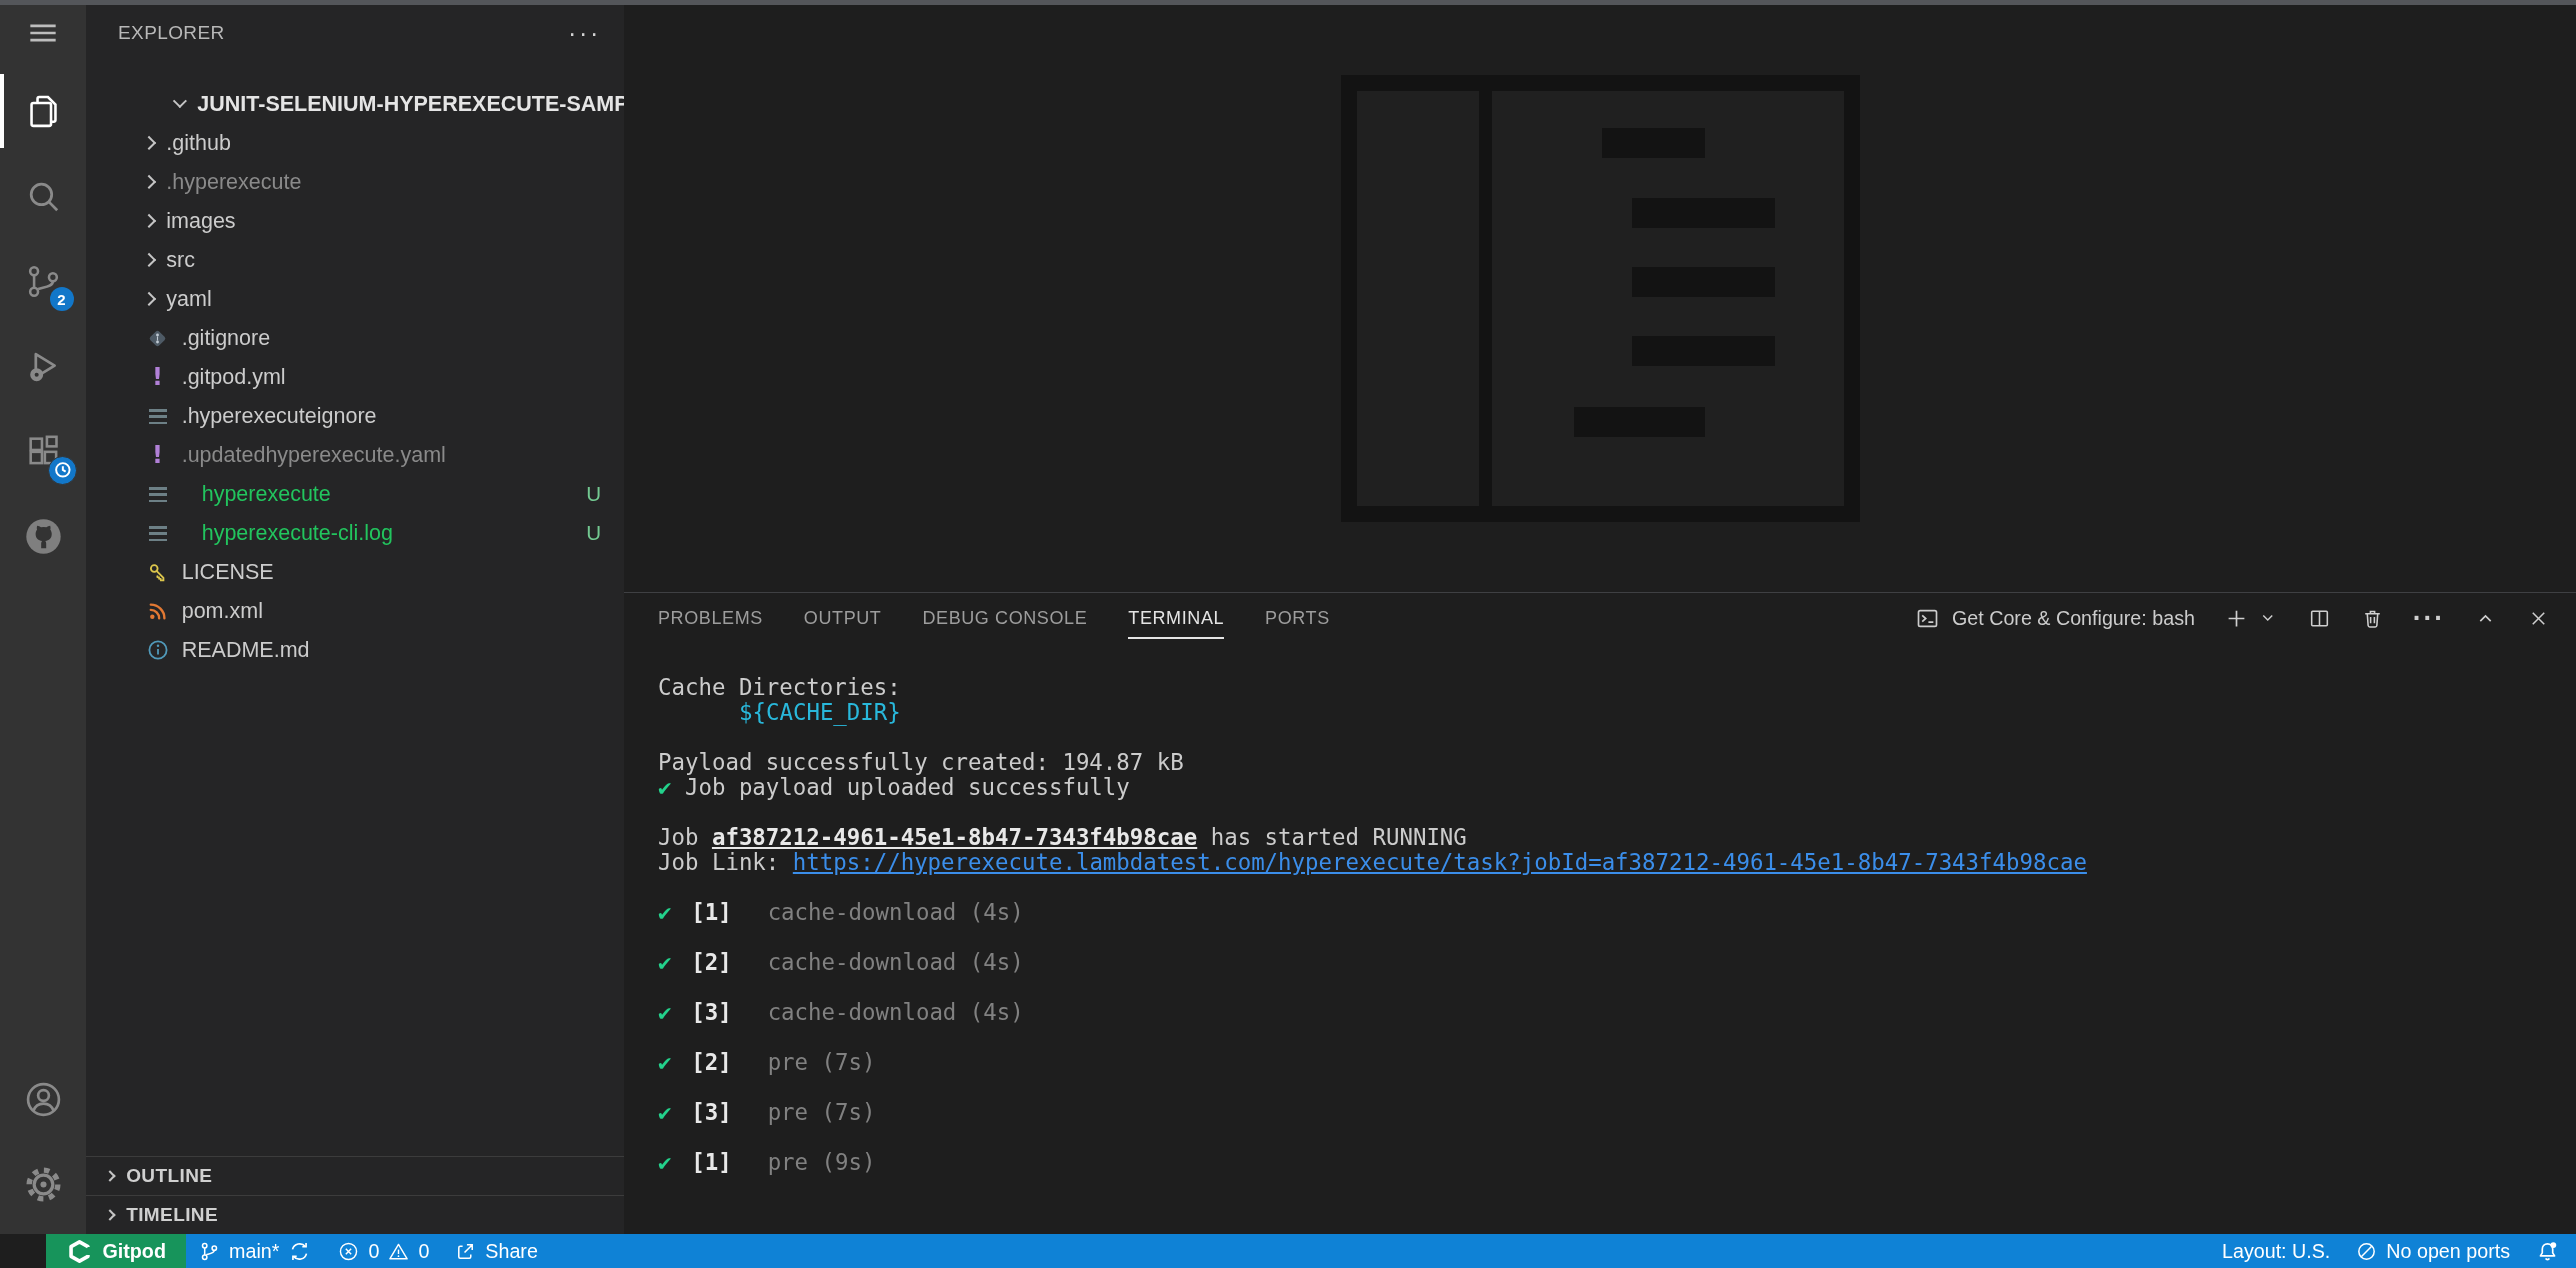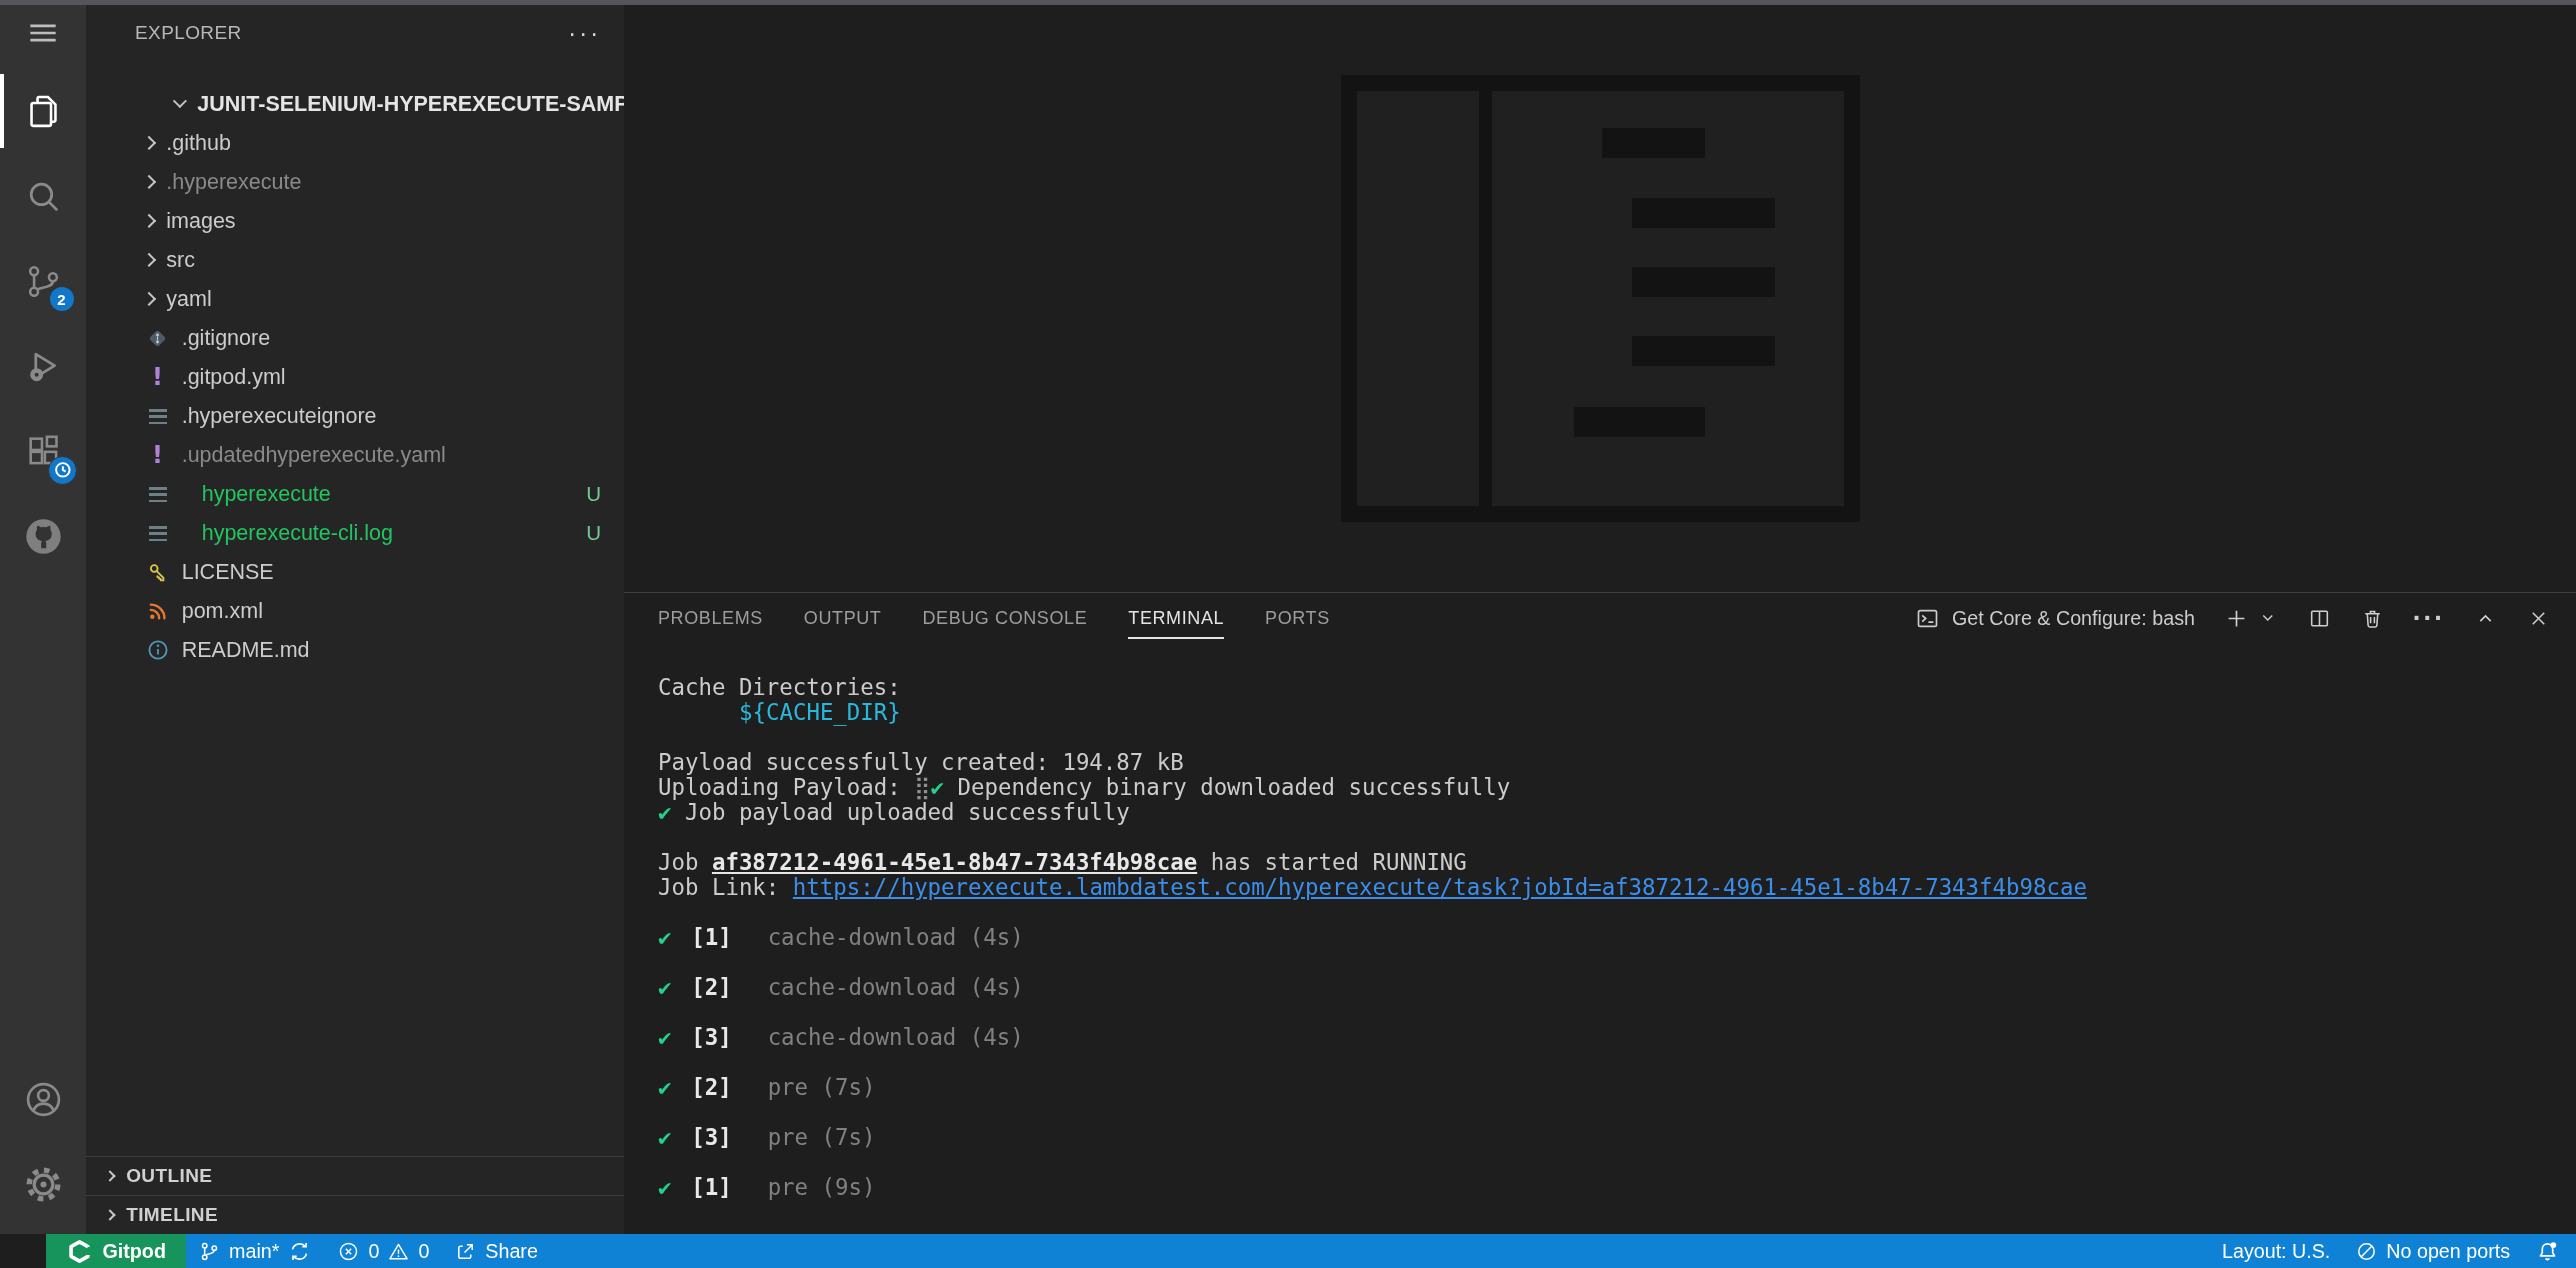--- a/index.html
+++ b/index.html
@@ -14,21 +14,21 @@
   .ab-item { width:86px; height:85px; display:flex; align-items:center; justify-content:center; position:relative; color:#8a8a8a; cursor:pointer; }
   .ab-item.menu { height:57px; margin-bottom:7.2px; color:#bdbdbd; }
   .ab-item.active { color:#ffffff; }
   .ab-item.active::before { content:''; position:absolute; left:0; top:5.4px; bottom:5.4px; width:3.6px; background:#ffffff; }
   .ab-item svg { display:block; }
   .ab-badge { position:absolute; right:12.5px; bottom:12.5px; min-width:24px; height:24px; border-radius:50%; background:#1277c9; color:#fff; font-size:15px; font-weight:700; display:flex; align-items:center; justify-content:center; }
   .ab-badge.clock { width:29px; height:29px; right:9px; bottom:9px; border:1.8px solid #333; }
 
   
   .sidebar { width:538px; background:#252526; display:flex; flex-direction:column; flex:none; color:#cccccc; }
-  .sb-header { height:57px; flex:none; display:flex; align-items:center; justify-content:space-between; padding:0 23px 0 32px;margin-left:17px; }
+  .sb-header { height:57px; flex:none; display:flex; align-items:center; justify-content:space-between; padding:0 23px 0 32px; }
   .sb-title { font-size:19px; color:#b8b8b8; letter-spacing:0.4px; }
   .sb-more { font-size:25px; color:#d4d4d4; letter-spacing:2.7px; cursor:pointer; line-height:9px; }
   .tree { flex:1; padding-top:23px; font-size:21.5px; overflow:hidden; }
   .row { height:39px; display:flex; align-items:center; padding-left:58px; cursor:pointer; }
   .row.root { padding-left:89px; font-weight:700; color:#e5e5e5; }
   .row .chev { margin-right:12.5px; flex:none; }
   .chev { display:inline-block; width:9.8px; height:9.8px; border-right:2.1px solid #c5c5c5; border-bottom:2.1px solid #c5c5c5; transform:rotate(-45deg); }
   .chev.down { transform:rotate(45deg); margin-top:-5.4px; }
   .ficon { width:27px; margin-right:10.7px; display:flex; align-items:center; justify-content:center; flex:none; }
   .icon-lines { width:18px; height:15px; background:repeating-linear-gradient(to bottom,#6d8086 0 2.7px,transparent 2.7px 6.3px); }
@@ -340,21 +340,20 @@
                 </svg>
             </span>
           </div>
         </div>
 
         <div class="terminal">
           <div class="tline"><span>Cache Directories:</span></div>
           <div class="tline indent1"><span class="cyan">${CACHE_DIR}</span></div>
           <div class="tline"></div>
           <div class="tline"><span>Payload successfully created: 194.87 kB</span></div>
-          <div class="tline"><span>Uploading Payload: </span><span class="spin">⣿</span><span class="check">✔</span><span> Dependency binary downloaded successfully</span></div>
           <div class="tline"><span class="check">✔</span><span> Job payload uploaded successfully</span></div>
           <div class="tline"></div>
           <div class="tline"><span>Job </span><span class="jobid">af387212-4961-45e1-8b47-7343f4b98cae</span><span> has started RUNNING</span></div>
           <div class="tline"><span>Job Link: </span><span class="link">https://hyperexecute.lambdatest.com/hyperexecute/task?jobId=af387212-4961-45e1-8b47-7343f4b98cae</span></div>
           <div class="tline"></div>
           <div class="tline task"><span class="check">✔</span><span class="tidx">[1]</span><span class="tname">cache-download (4s)</span></div>
           <div class="tline"></div>
           <div class="tline task"><span class="check">✔</span><span class="tidx">[2]</span><span class="tname">cache-download (4s)</span></div>
           <div class="tline"></div>
           <div class="tline task"><span class="check">✔</span><span class="tidx">[3]</span><span class="tname">cache-download (4s)</span></div>

